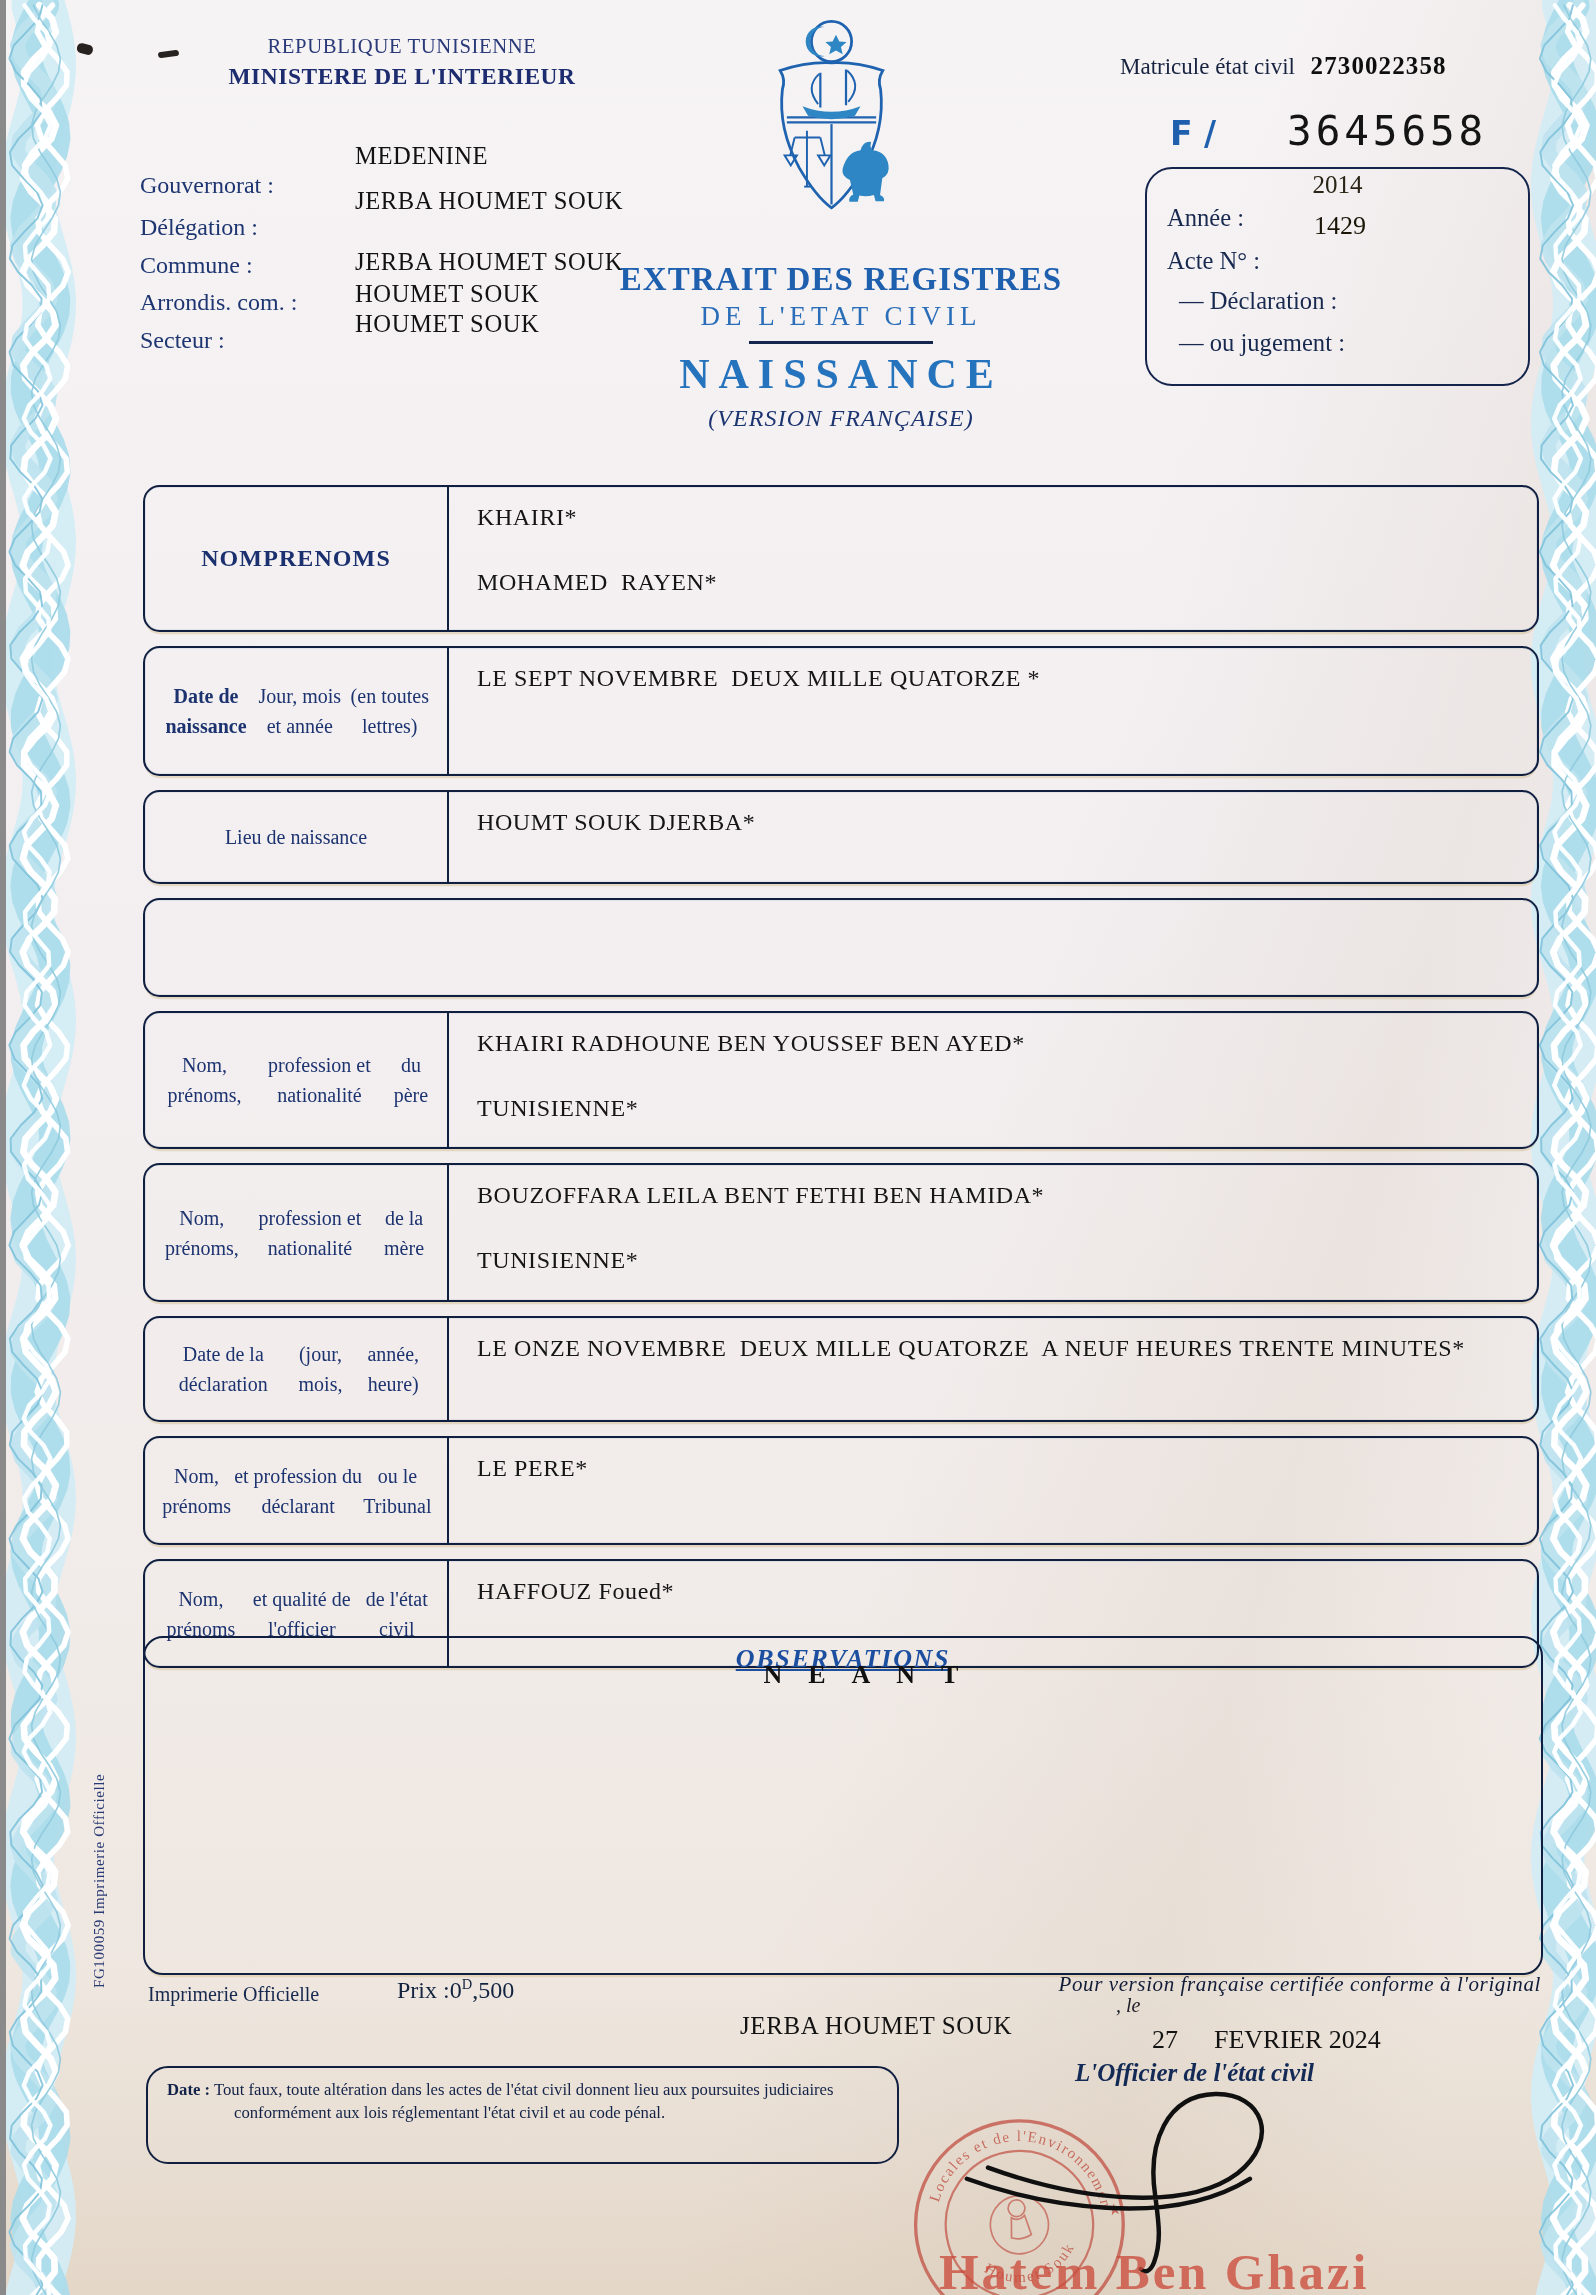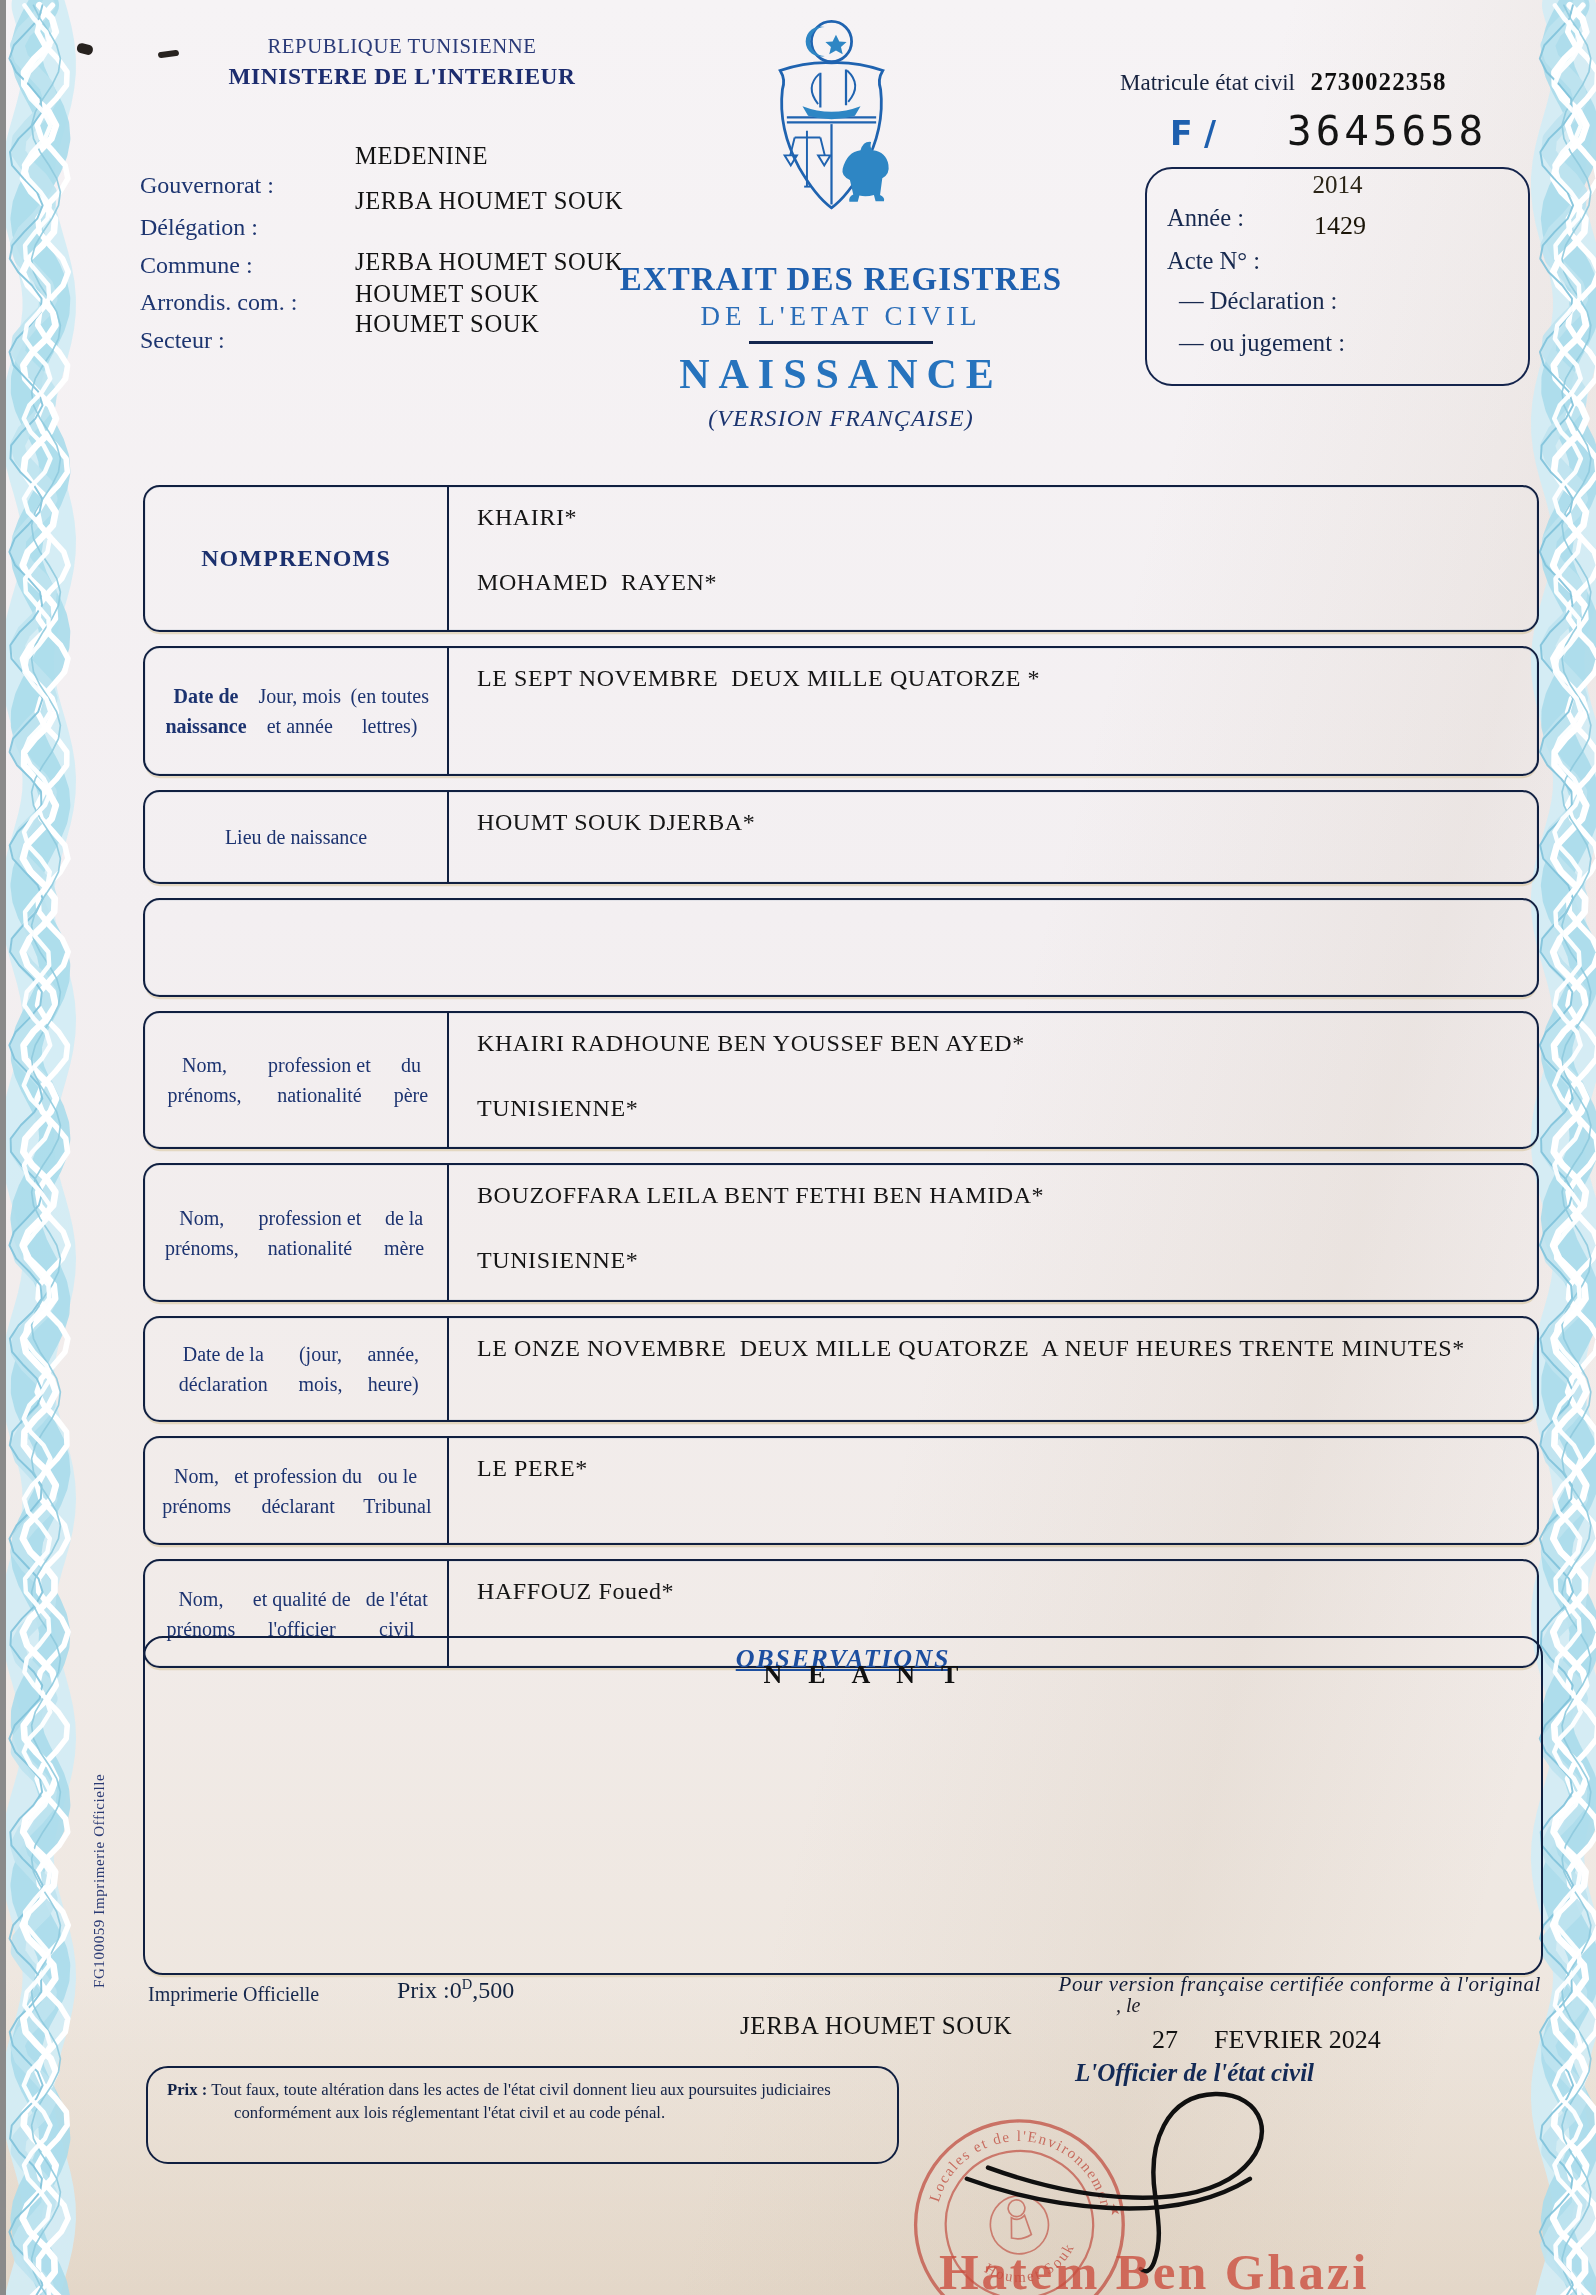--- a/index.html
+++ b/index.html
@@ -13,21 +13,21 @@
     margin-left: 6px;
   }
   .abs{position:absolute;}
   .band{position:absolute; top:0; height:2295px;}
   .speck{position:absolute; background:#27221f; border-radius:4.5px;}
 
   
   .hdr-left{left:212px; top:35px; width:368px; text-align:center;}
   .republic{font-size:20.7px; letter-spacing:0.6px; color:var(--navy-label,#2a3a78);}
   .ministry{font-size:23.4px; font-weight:bold; letter-spacing:0.6px; color:#1c2c6e; margin-top:4.5px;}
-  .matricule{left:1114px; top:68px; font-size:23px; color:#17233f; white-space:nowrap;}
+  .matricule{left:1114px; top:52px; font-size:23px; color:#17233f; white-space:nowrap;}
   .matricule b{font-size:25px; letter-spacing:1.1px; color:#0e0e0e; margin-left:15.6px; font-weight:bold;}
   .fline{left:1164px; top:107px; white-space:nowrap;}
   .fprefix{font-size:33px; font-weight:bold; color:var(--title-blue,#2f6cb8); font-family:"DejaVu Sans", sans-serif;}
   .fnumber{font-size:41px; color:#141414; letter-spacing:3.9px; margin-left:71px; font-family:"DejaVu Sans Mono", monospace;}
 
   .actebox{left:1139px; top:167px; width:381px; height:215px; border:2.2px solid #14244c; border-radius:27px;}
   .actebox .year{position:absolute; left:0; right:0; top:2.2px; text-align:center; font-size:25px; color:#2a2416;}
   .actebox .lab{position:absolute; font-size:24.6px; color:#17294f;}
   .actebox .annee-v{position:absolute; left:167px; top:42px; font-size:26px; color:#1b1508;}
 
@@ -275,21 +275,21 @@
   </div>
   <div class="abs certif">Pour version française certifiée conforme à l'original</div>
   <div class="abs place">JERBA HOUMET SOUK</div>
   <div class="abs le">, le</div>
   <div class="abs dateline">
     <span>27</span><span class="gap"></span><span>FEVRIER 2024</span>
   </div>
   <div class="abs officer">L'Officier de l'état civil</div>
 
   <div class="abs notebox">
-    <p><b>Prix :</b> <span>Tout faux, toute altération dans les actes de l'état civil donnent lieu aux poursuites judiciaires conformément aux lois réglementant l'état civil et au code pénal.</span></p>
+    <p><b>Date :</b> <span>Tout faux, toute altération dans les actes de l'état civil donnent lieu aux poursuites judiciaires conformément aux lois réglementant l'état civil et au code pénal.</span></p>
   </div>
 
   <div class="abs sidecode">FG100059   Imprimerie Officielle</div>
 
   <svg class="abs stampwrap" width="226" height="240" viewBox="0 0 404 430">
     <defs>
       <path id="stArcT" d="M52 240 A150 150 0 1 1 352 240"></path>
       <path id="stArcB" d="M96 262 A110 110 0 0 0 308 262"></path>
     </defs>
     <g stroke="#bf4b3e" fill="none">

